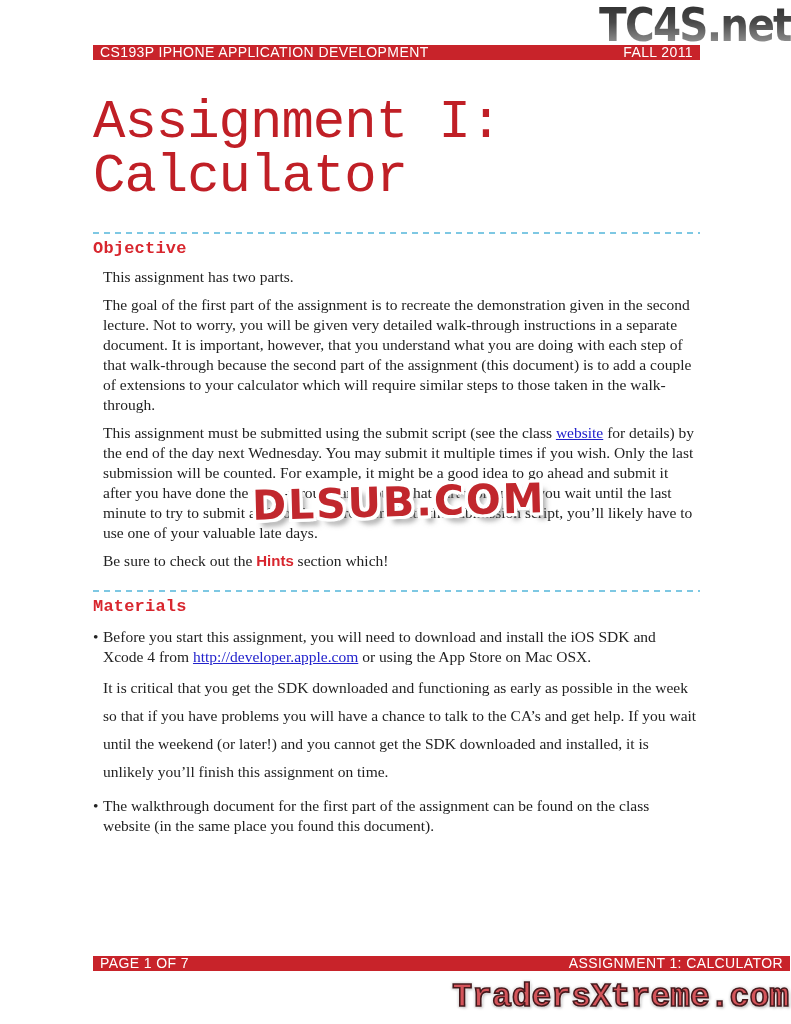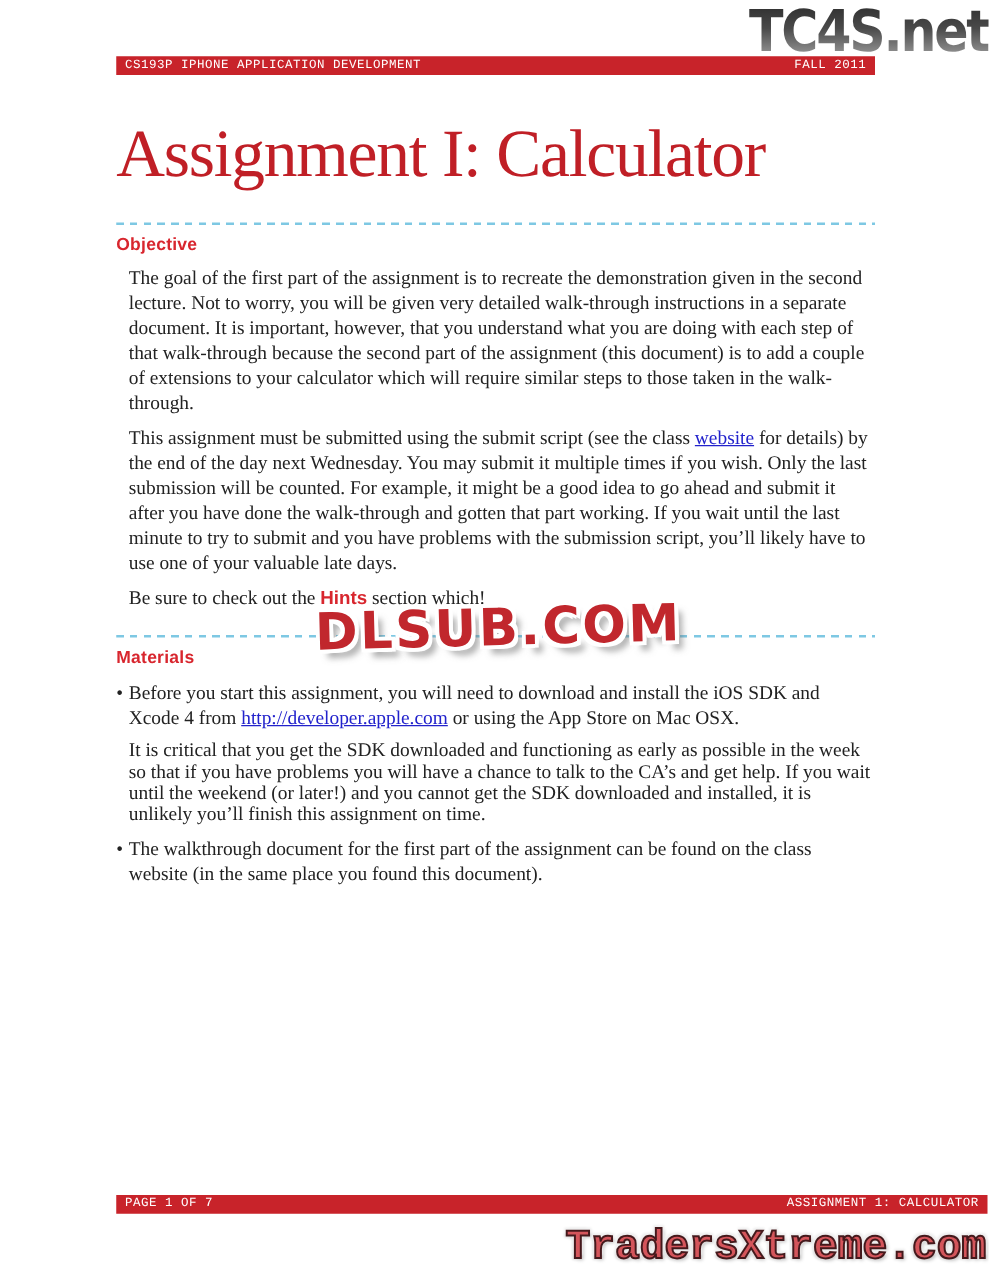--- a/index.html
+++ b/index.html
@@ -21,22 +21,22 @@
   }
 
   
   .header-bar{
     position:absolute; left:93px; top:45px; width:607px; height:15px;
     background:var(--bar-red);
     display:flex; justify-content:space-between; align-items:center;
     padding:0 7px;
   }
   .bar-text{
-    font-family:Liberation Mono, monospace;
-    font-size:10px; line-height:15px; color:#ffffff;
+    font-family:Liberation Sans, sans-serif;
+    font-size:14px; line-height:15px; color:#ffffff;
     letter-spacing:0.4px; white-space:nowrap;
   }
 
   
   .wm-tc4s{
     position:absolute; top:2px; right:0px;
     font-family:"DejaVu Sans", sans-serif;
     font-weight:900; font-size:46px; line-height:1;
     letter-spacing:-2px;
     transform:scaleX(0.88); transform-origin:right top;
@@ -70,36 +70,36 @@
       -2px 2px 2px #dddddd, 2px 2px 3px #bbbbbb;
     z-index:40;
   }
 
   
   .content{
     position:absolute; left:93px; top:0; width:607px;
   }
   .page-title{
     margin-top:96px;
-    font-family:Liberation Serif, serif;
+    font-family:Liberation Mono, monospace;
     font-weight:400;
     font-size:54px; line-height:1.0;
     letter-spacing:-1px;
     color:var(--title-red);
   }
   .divider{
     margin-top:28px;
     height:2px;
     background:repeating-linear-gradient(90deg,var(--dash-blue) 0 6px, transparent 6px 11px);
   }
   .divider.second{margin-top:19px;}
   .section-heading{
     margin-top:5px;
-    font-family:Liberation Sans, sans-serif;
-    font-weight:700; font-size:14px; line-height:20px;
+    font-family:Liberation Mono, monospace;
+    font-weight:700; font-size:17px; line-height:20px;
     color:var(--heading-red);
     letter-spacing:0.2px;
   }
   .body-text{
     font-size:15.5px; line-height:20px;
     padding-left:10px; padding-right:2px;
   }
   p.body-text{margin-top:8px;}
   .doc-link{
     color:var(--link-blue); text-decoration:underline; cursor:pointer;
@@ -116,21 +116,21 @@
     font-size:15.5px; line-height:20px;
   }
   .bullet-marker{
     width:10px; flex:0 0 10px;
     font-size:15.5px; line-height:20px;
   }
   .bullet-body{flex:1; padding-right:2px;}
   .sub-para{
     margin-top:7px;
     padding-left:10px; padding-right:2px;
-    font-size:15.5px; line-height:17px;
+    font-size:15.5px; line-height:28px;
   }
 
   
   .footer-bar{
     position:absolute; left:93px; top:956px; width:697px; height:15px;
     background:var(--bar-red);
     display:flex; justify-content:space-between; align-items:center;
     padding:0 7px;
   }
 </style>
@@ -145,20 +145,21 @@
 </div>
 
 <div class="content">
 
   <div class="page-title">Assignment I: Calculator</div>
 
   <div class="divider"></div>
 
   <div class="section-heading">Objective</div>
 
+  <p class="body-text">This assignment has two parts.</p>
 
   <p class="body-text">The goal of the first part of the assignment is to recreate the demonstration given in the second lecture.  Not to worry, you will be given very detailed walk-through instructions in a separate document.  It is important, however, that you understand what you are doing with each step of that walk-through because the second part of the assignment (this document) is to add a couple of extensions to your calculator which will require similar steps to those taken in the walk-through.</p>
 
   <p class="body-text"><span>This assignment must be submitted using the submit script (see the class </span><a class="doc-link">website</a><span> for details) by the end of the day next Wednesday.  You may submit it multiple times if you wish. Only the last submission will be counted.  For example, it might be a good idea to go ahead and submit it after you have done the walk-through and gotten that part working.  If you wait until the last minute to try to submit and you have problems with the submission script, you’ll likely have to use one of your valuable late days.</span></p>
 
   <p class="body-text"><span>Be sure to check out the </span><span class="hints-word">Hints</span><span> section which!</span></p>
 
   <div class="divider second"></div>
 
   <div class="section-heading">Materials</div>

